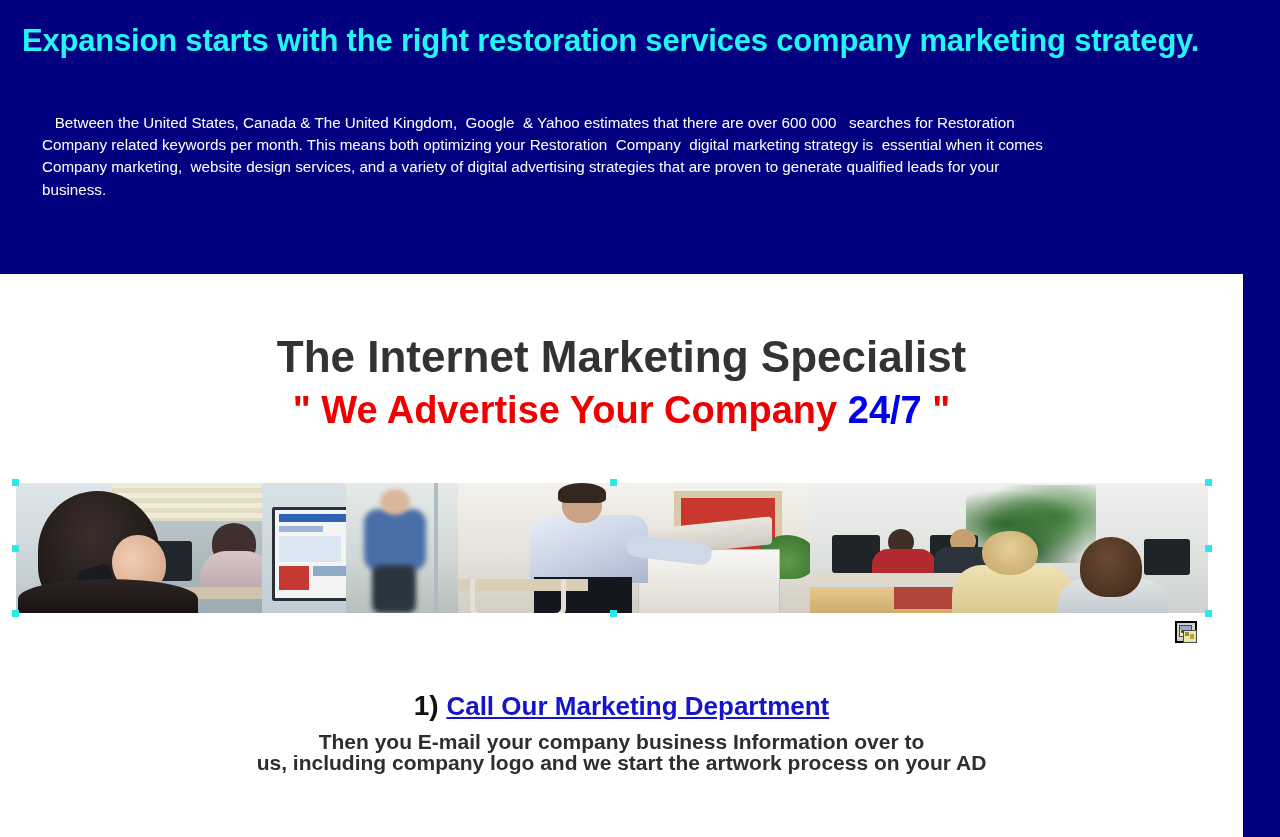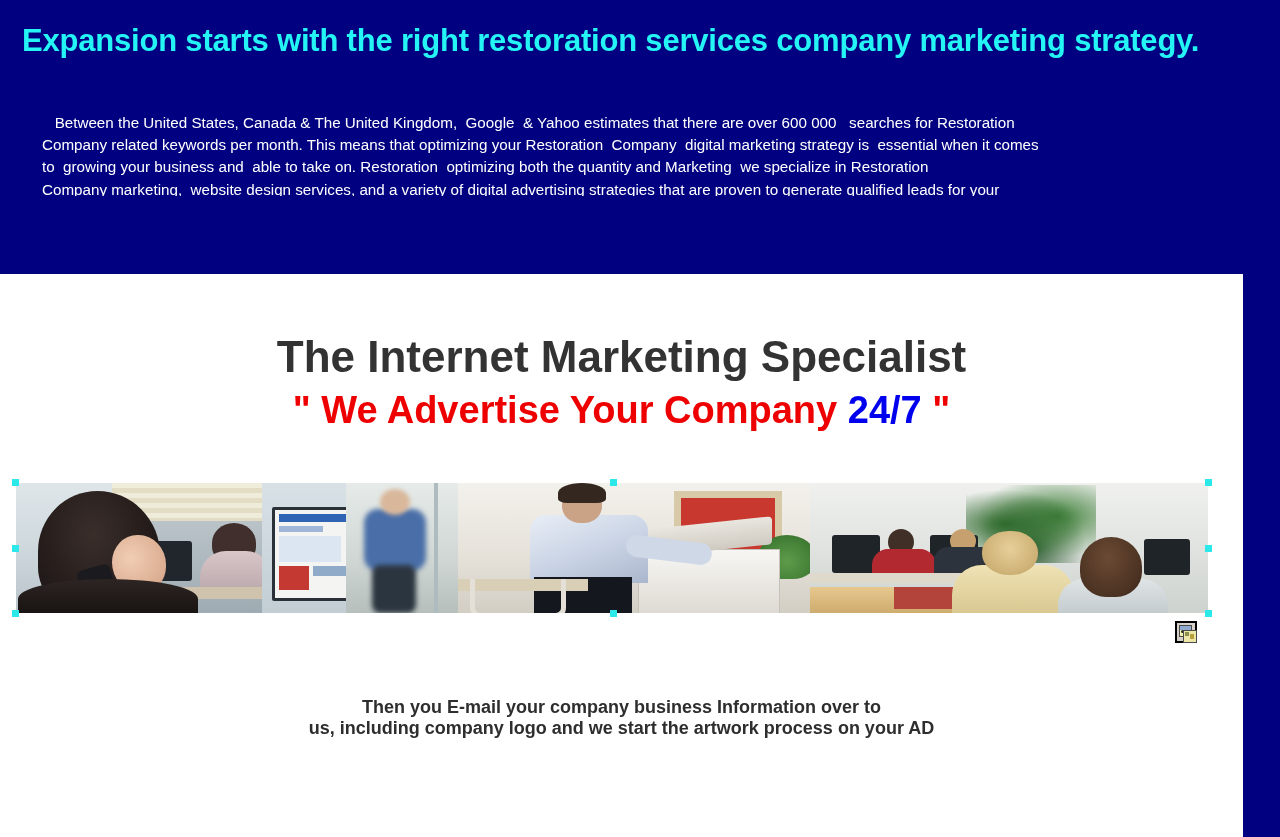--- a/index.html
+++ b/index.html
@@ -321,38 +321,37 @@
     color: #1414cc;
     text-decoration: underline;
     font-weight: bold;
     font-size: 26px;
     cursor: pointer;
   }
   .cta-sub {
     display: block;
     font-family: "Liberation Sans", sans-serif;
     font-weight: bold;
-    font-size: 18px;
+    font-size: 21px;
     line-height: 21px;
     color: #2e2e2e;
     white-space: pre;
   }
   #cta-sub-wrap { margin-top: 8px; }
 </style>
 </head>
 <body>
 
 <div id="hero-band">
 
   <div id="headline">Expansion starts with the right restoration services company marketing strategy.</div>
 
   <div id="hero-paragraph">
     <span class="pline">   Between the United States, Canada &amp; The United Kingdom,  Google  &amp; Yahoo estimates that there are over 600 000   searches for Restoration</span>
-    <span class="pline">Company related keywords per month. This means that optimizing your Restoration  Company  digital marketing strategy is  essential when it comes</span>
-    <span class="pline">to  growing your business and  able to take on. Restoration  optimizing both the quantity and Marketing  we specialize in Restoration</span>
+    <span class="pline">Company related keywords per month. This means both optimizing your Restoration  Company  digital marketing strategy is  essential when it comes</span>
     <span class="pline">Company marketing,  website design services, and a variety of digital advertising strategies that are proven to generate qualified leads for your</span>
     <span class="pline">business.</span>
   </div>
 
 </div>
 
 <div id="doc-panel">
 
   <div id="doc-title">The Internet Marketing Specialist</div>
 
@@ -441,20 +440,24 @@
         <div class="sky"></div>
         <div class="dot"></div>
       </div>
     <div class="pic-front">
         <div class="g1"></div>
         <div class="g2"></div>
       </div>
   </div>
 
   <div id="cta-block">
+    <div id="cta-line1">
+      <span>1)</span>
+      <span id="cta-link">Call Our Marketing Department</span>
+    </div>
     <div id="cta-sub-wrap">
       <span class="cta-sub">Then you E-mail your company business Information over to</span>
       <span class="cta-sub">us, including company logo and we start the artwork process on your AD</span>
     </div>
   </div>
 
 </div>
 
 <div id="right-margin-strip"></div>
 

